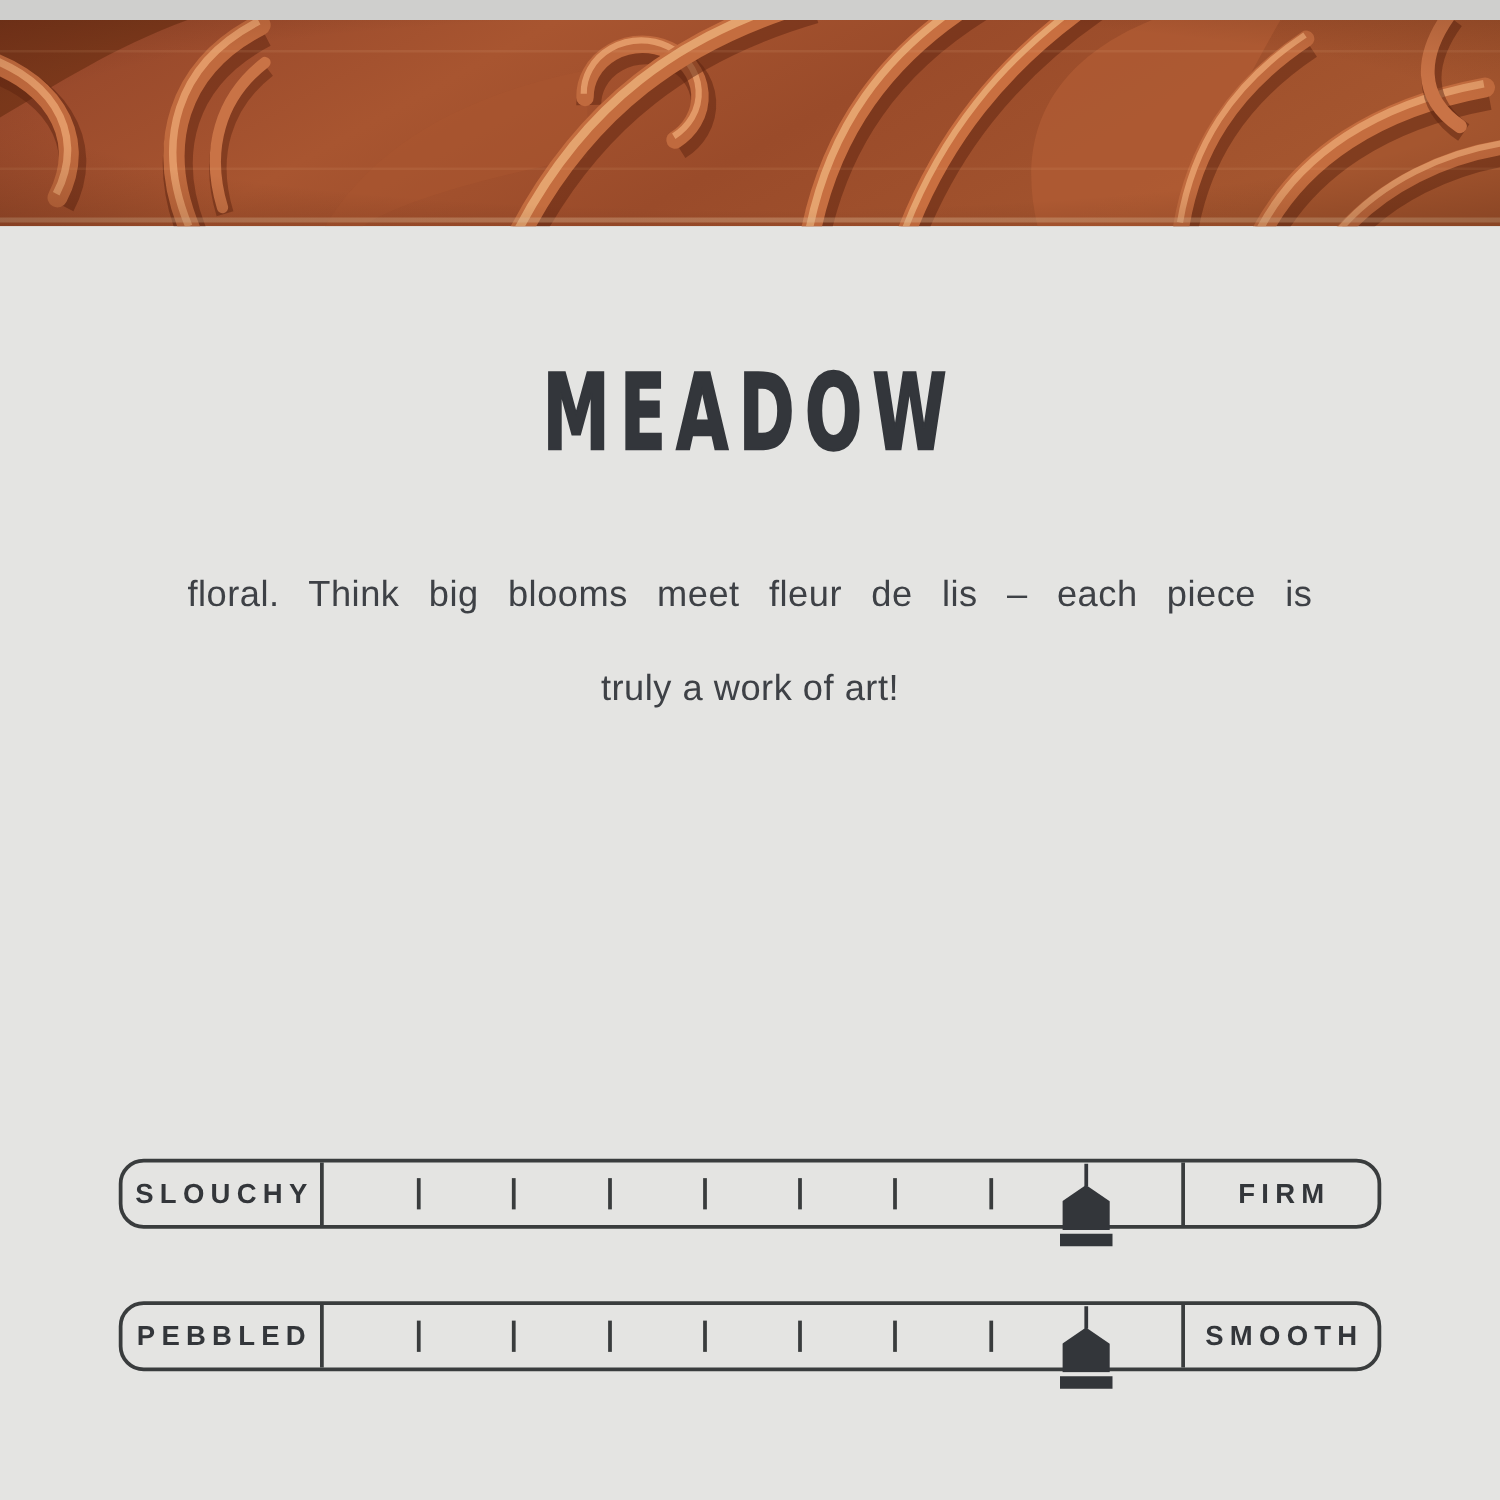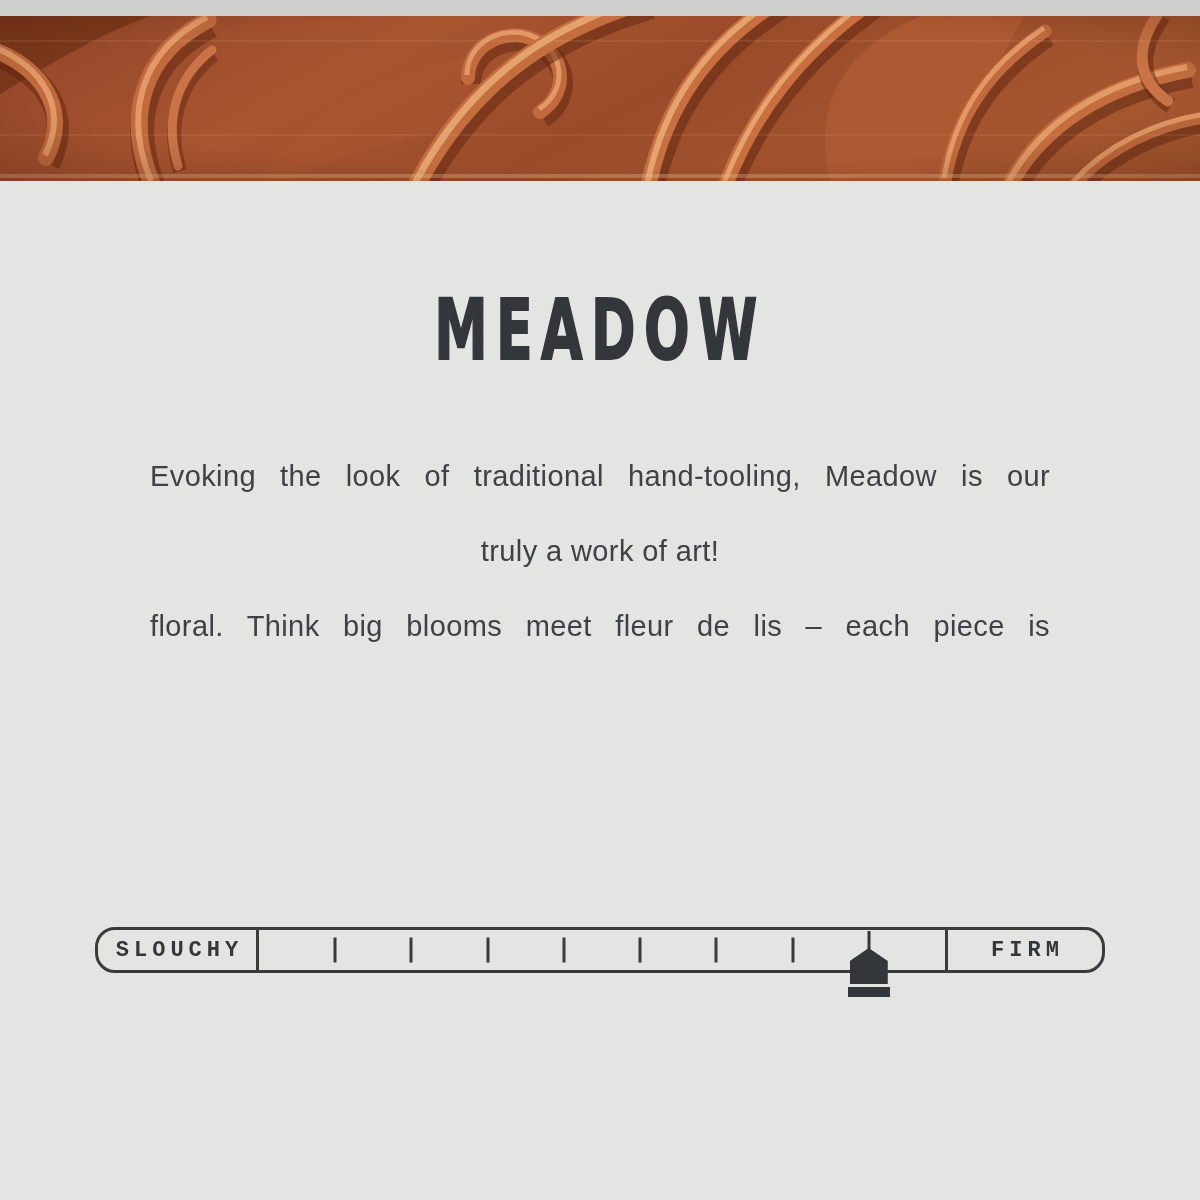--- a/index.html
+++ b/index.html
@@ -36,21 +36,21 @@
     font-size:29px; letter-spacing:0.4px;
     color:#3e4146;
     text-align:justify; text-align-last:justify;
     text-justify:inter-word;
     white-space:normal;
     overflow:visible;
   }
   .para-line.last { text-align:center; text-align-last:center; }
 
   
-  .slider { position:absolute; left:95px; width:1010px; height:46px;font-family:Liberation Mono, monospace; }
+  .slider { position:absolute; left:95px; width:1010px; height:56px; }
   #slider-0 { top:911px; }
   #slider-1 { top:1025px; }
   .pill {
     box-sizing:border-box; width:100%; height:100%;
     border:3px solid #393c3d; border-radius:20px;
     display:flex; align-items:stretch;
   }
   .label-box {
     box-sizing:border-box;
     display:flex; align-items:center; justify-content:center;
@@ -160,23 +160,22 @@
 
       <rect x="0" y="0" width="1200" height="165" fill="url(#vig)"></rect>
     </svg>
   </div>
 
   <div id="title-wrap">
     <span id="title-text">MEADOW</span>
   </div>
 
   <div id="paragraph">
-    <div class="para-line">Evoking the look of traditional hand-tooling, Meadow is our</div>
+    <div class="para-line">floral. Think big blooms meet fleur de lis – each piece is</div>
     <div class="para-line last">truly a work of art!</div>
-    <div class="para-line">floral. Think big blooms meet fleur de lis – each piece is</div>
   </div>
 
   <div class="slider" id="slider-0">
     <div class="pill">
       <div class="label-box left">
         <span>SLOUCHY</span>
       </div>
       <div class="track">
         <div class="marker" style="left: 88.8889%;">
           <div class="marker-tick"></div>
@@ -190,14 +189,38 @@
           <div class="tick" style="left: 55.5556%;"></div>
           <div class="tick" style="left: 66.6667%;"></div>
           <div class="tick" style="left: 77.7778%;"></div>
         </div>
       <div class="label-box right">
         <span>FIRM</span>
       </div>
     </div>
   </div>
 
+  <div class="slider" id="slider-1">
+    <div class="pill">
+      <div class="label-box left">
+        <span>PEBBLED</span>
+      </div>
+      <div class="track">
+        <div class="marker" style="left: 88.8889%;">
+          <div class="marker-tick"></div>
+          <div class="marker-head"></div>
+          <div class="marker-base"></div>
+        </div>
+      <div class="tick" style="left: 11.1111%;"></div>
+          <div class="tick" style="left: 22.2222%;"></div>
+          <div class="tick" style="left: 33.3333%;"></div>
+          <div class="tick" style="left: 44.4444%;"></div>
+          <div class="tick" style="left: 55.5556%;"></div>
+          <div class="tick" style="left: 66.6667%;"></div>
+          <div class="tick" style="left: 77.7778%;"></div>
+        </div>
+      <div class="label-box right">
+        <span>SMOOTH</span>
+      </div>
+    </div>
+  </div>
 
 </div>
 
 </body></html>

